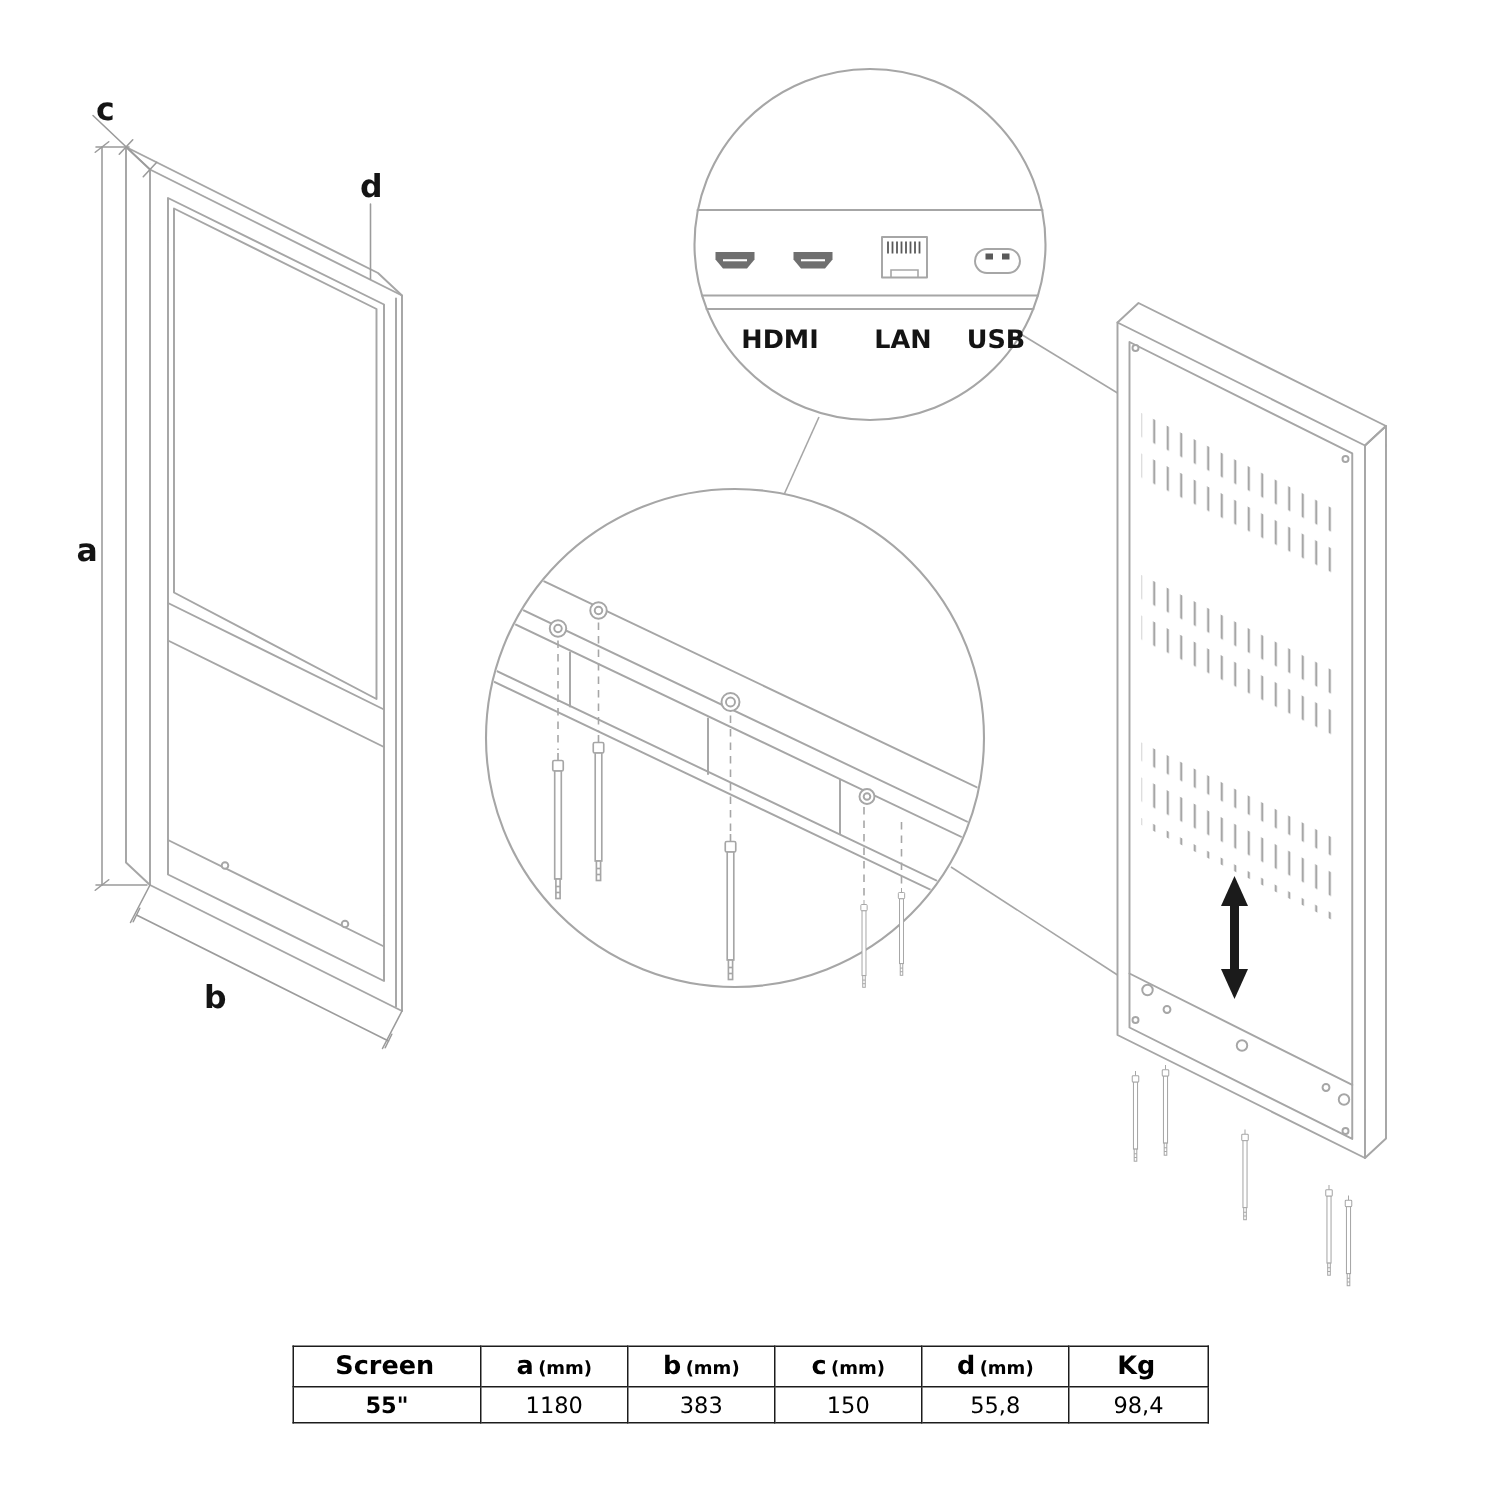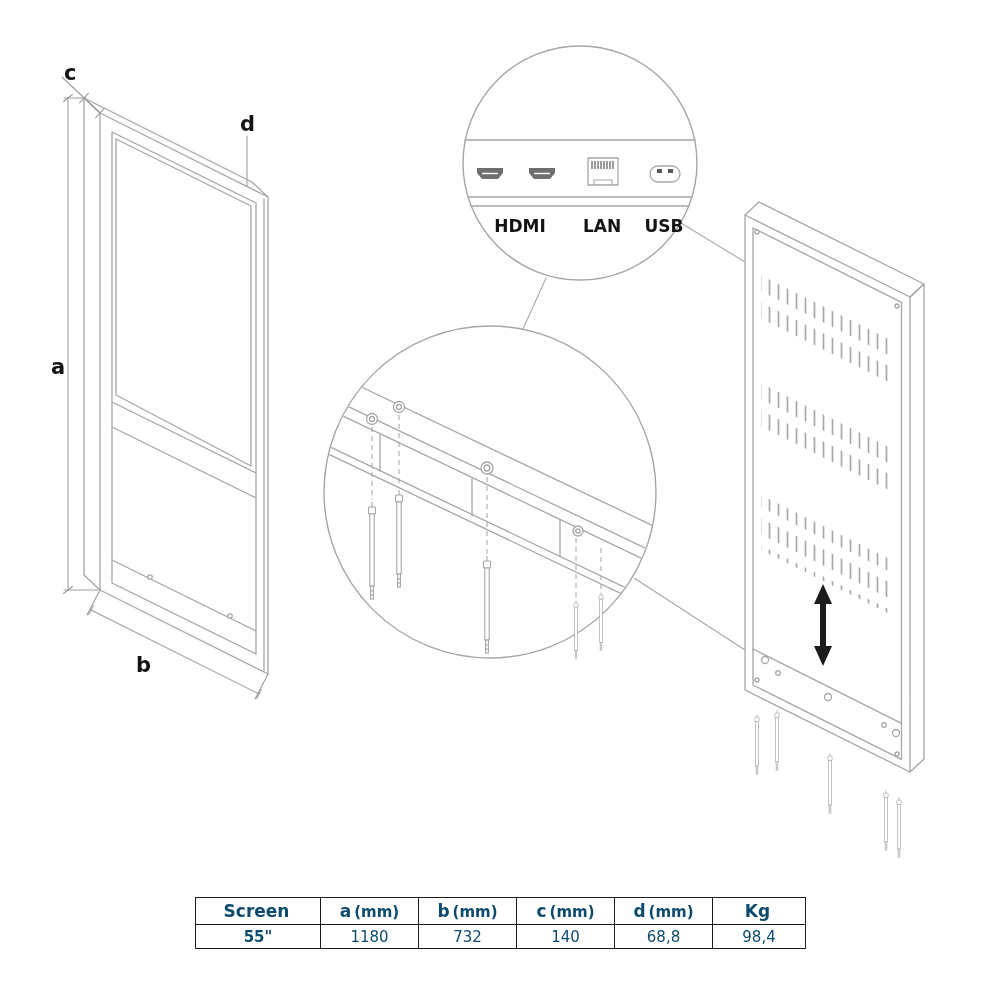--- a/index.html
+++ b/index.html
@@ -19,26 +19,26 @@
   .lanpin{stroke:#5a5a5a;stroke-width:1.2;}
   .arrow{fill:#1b1b1b;stroke:none;}
   .wfill{fill:#ffffff;}
 
   text.dim{font-family:"DejaVu Sans",sans-serif;font-weight:bold;font-size:21px;fill:#141414;}
   text.port{font-family:"DejaVu Sans",sans-serif;font-weight:bold;font-size:17px;fill:#141414;text-anchor:middle;}
 
   
   table.dims{position:absolute;left:195px;top:897px;border-collapse:collapse;table-layout:fixed;}
   table.dims th,table.dims td{border:1.7px solid #1c1c1c;text-align:center;vertical-align:middle;
-       padding:0;background:#fff;color:#0c4a6e;}
+       padding:0;background:#fff;color:#000000;}
   table.dims th{height:26px;font-size:17px;font-weight:bold;}
   table.dims td{height:23px;font-size:15px;font-weight:normal;}
   table.dims td.bold{font-weight:bold;}
   .hm{font-weight:bold;}
-  .hs{font-weight:bold;font-size:15px;margin-left:3px;}
+  .hs{font-weight:bold;font-size:12px;margin-left:3px;}
 </style>
 </head>
 <body>
 
 <div class="canvas">
 
 <svg viewBox="0 0 1000 1000" width="1000" height="1000">
   <defs>
     <pattern id="vents" patternUnits="userSpaceOnUse" width="9" height="27" patternTransform="skewY(26.5)">
       <line x1="4.5" y1="4" x2="4.5" y2="20" stroke="#a6a6a6" stroke-width="1.5"></line>
@@ -225,21 +225,21 @@
       <th><span class="hm">b</span><span class="hs">(mm)</span></th>
       <th><span class="hm">c</span><span class="hs">(mm)</span></th>
       <th><span class="hm">d</span><span class="hs">(mm)</span></th>
       <th><span class="hm">Kg</span><span class="hs"></span></th>
     </tr>
   </thead>
   <tbody>
     <tr>
       <td class="bold">55"</td>
       <td>1180</td>
-      <td>732</td>
-      <td>140</td>
-      <td>68,8</td>
+      <td>383</td>
+      <td>150</td>
+      <td>55,8</td>
       <td>98,4</td>
     </tr>
   </tbody>
 </table>
 
 </div>
 
 </body></html>

